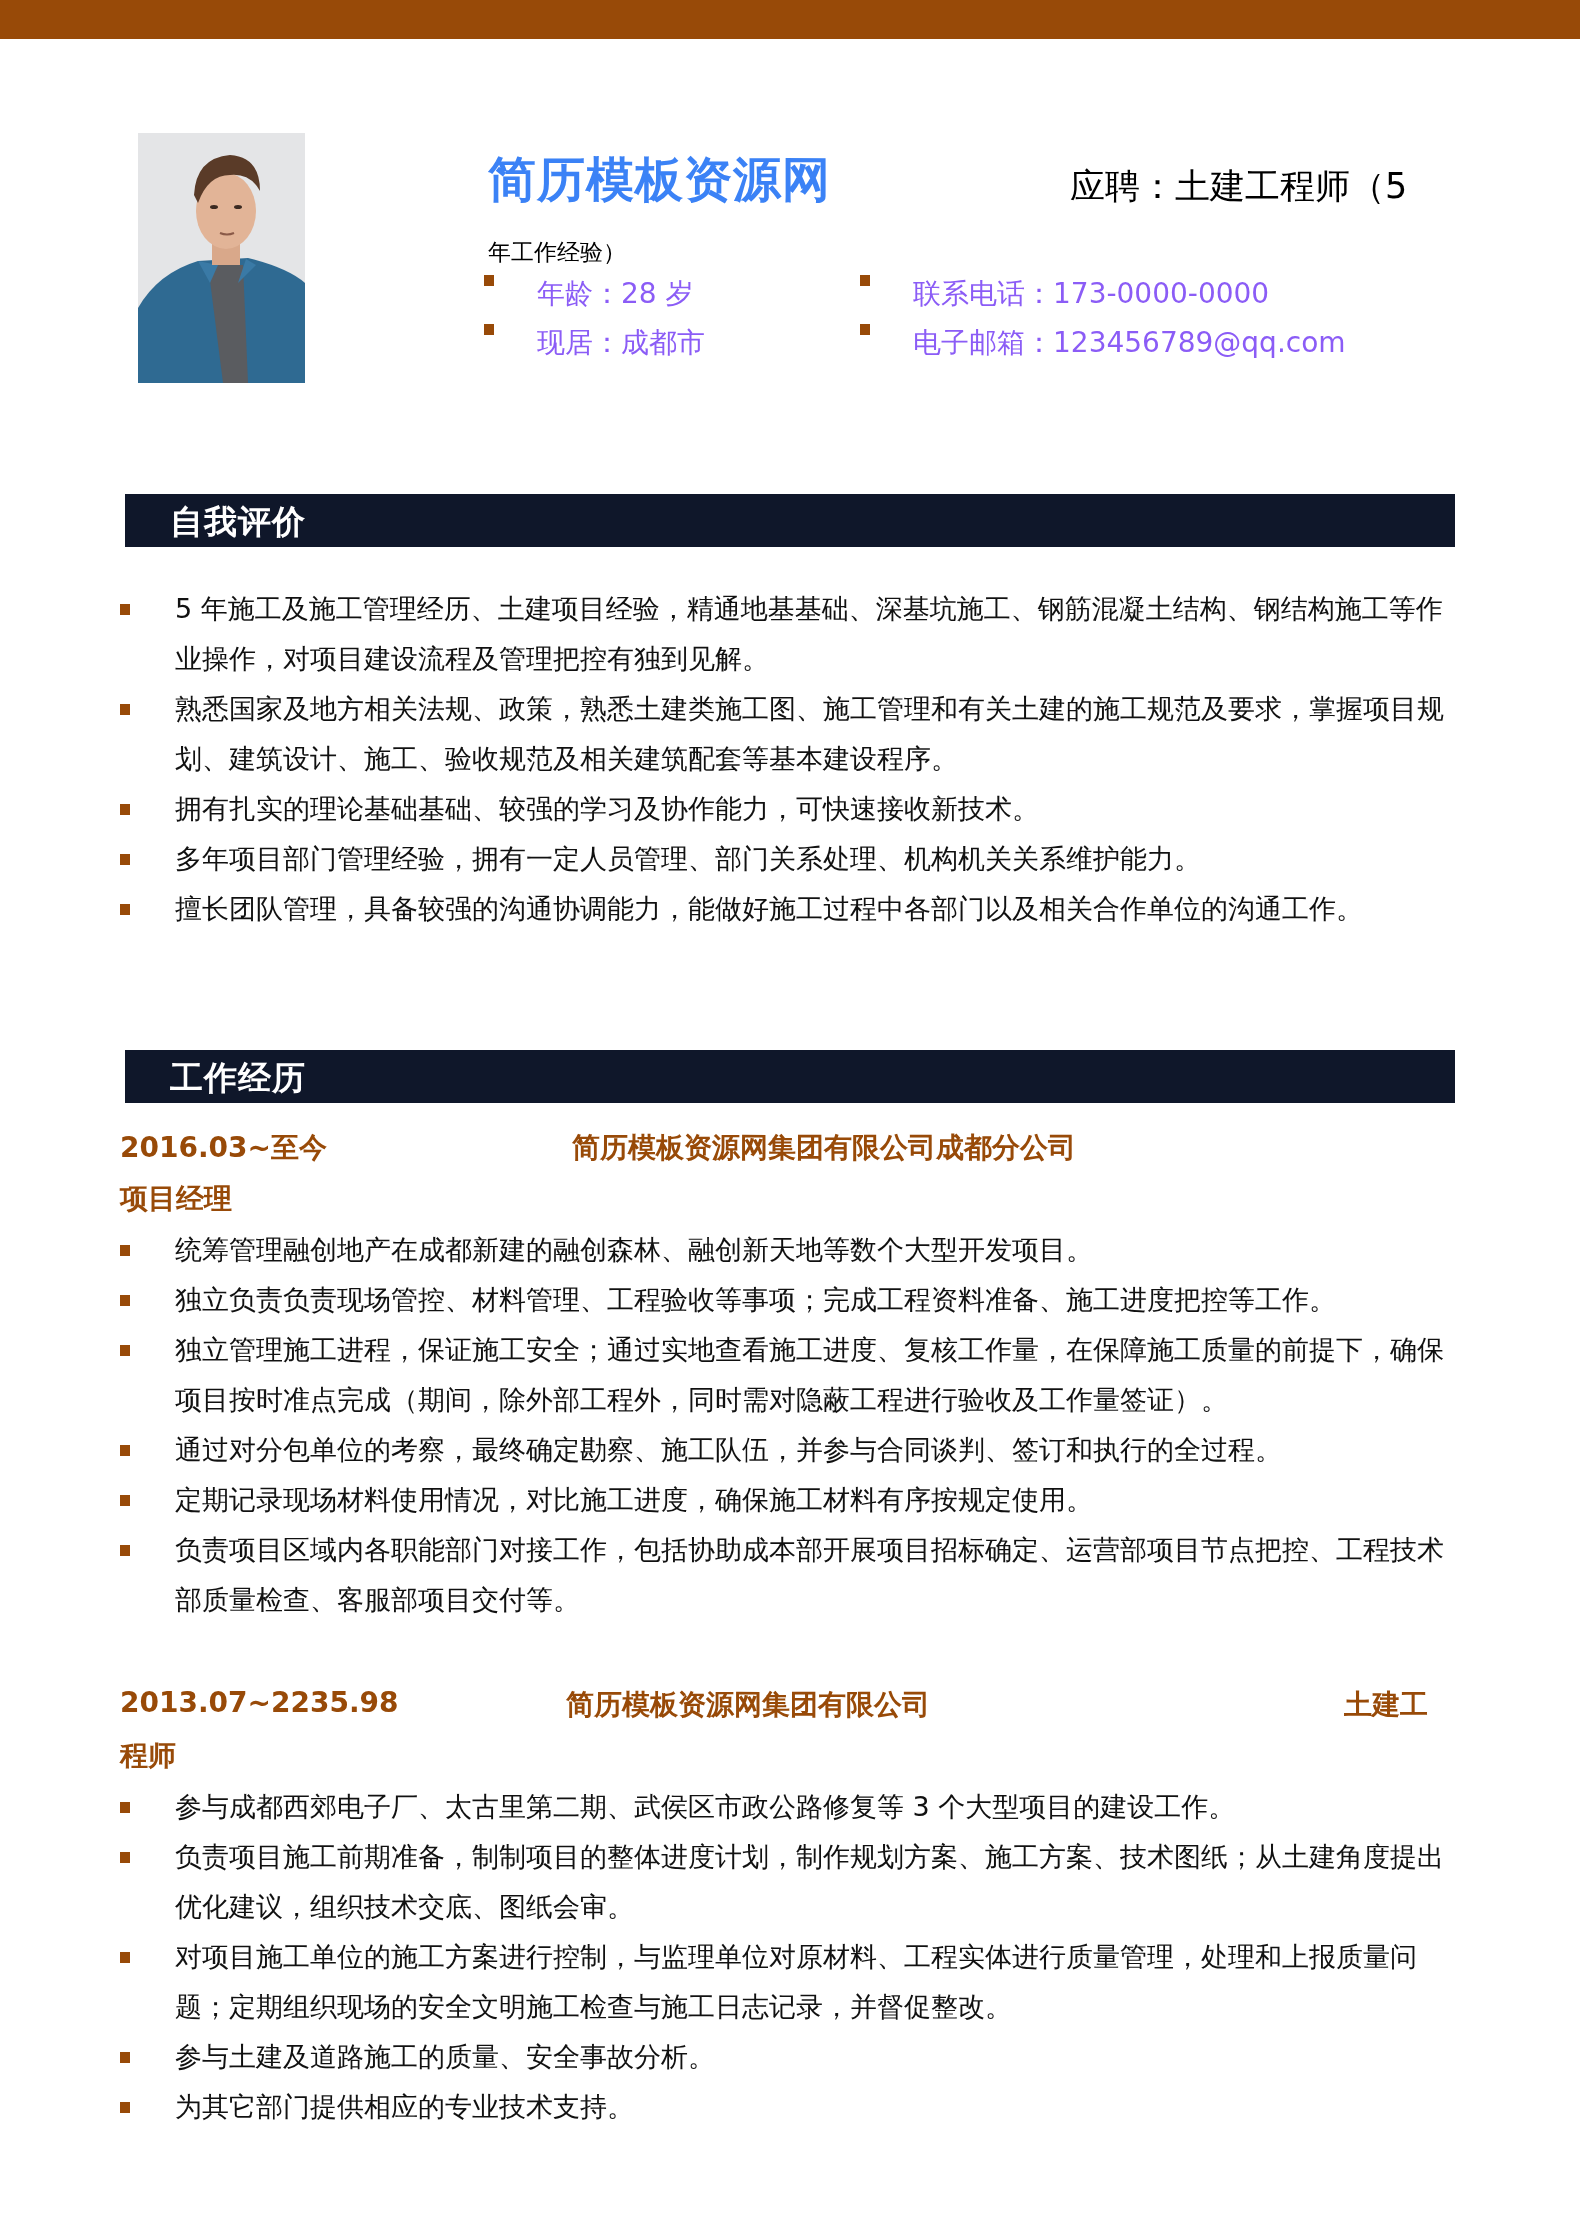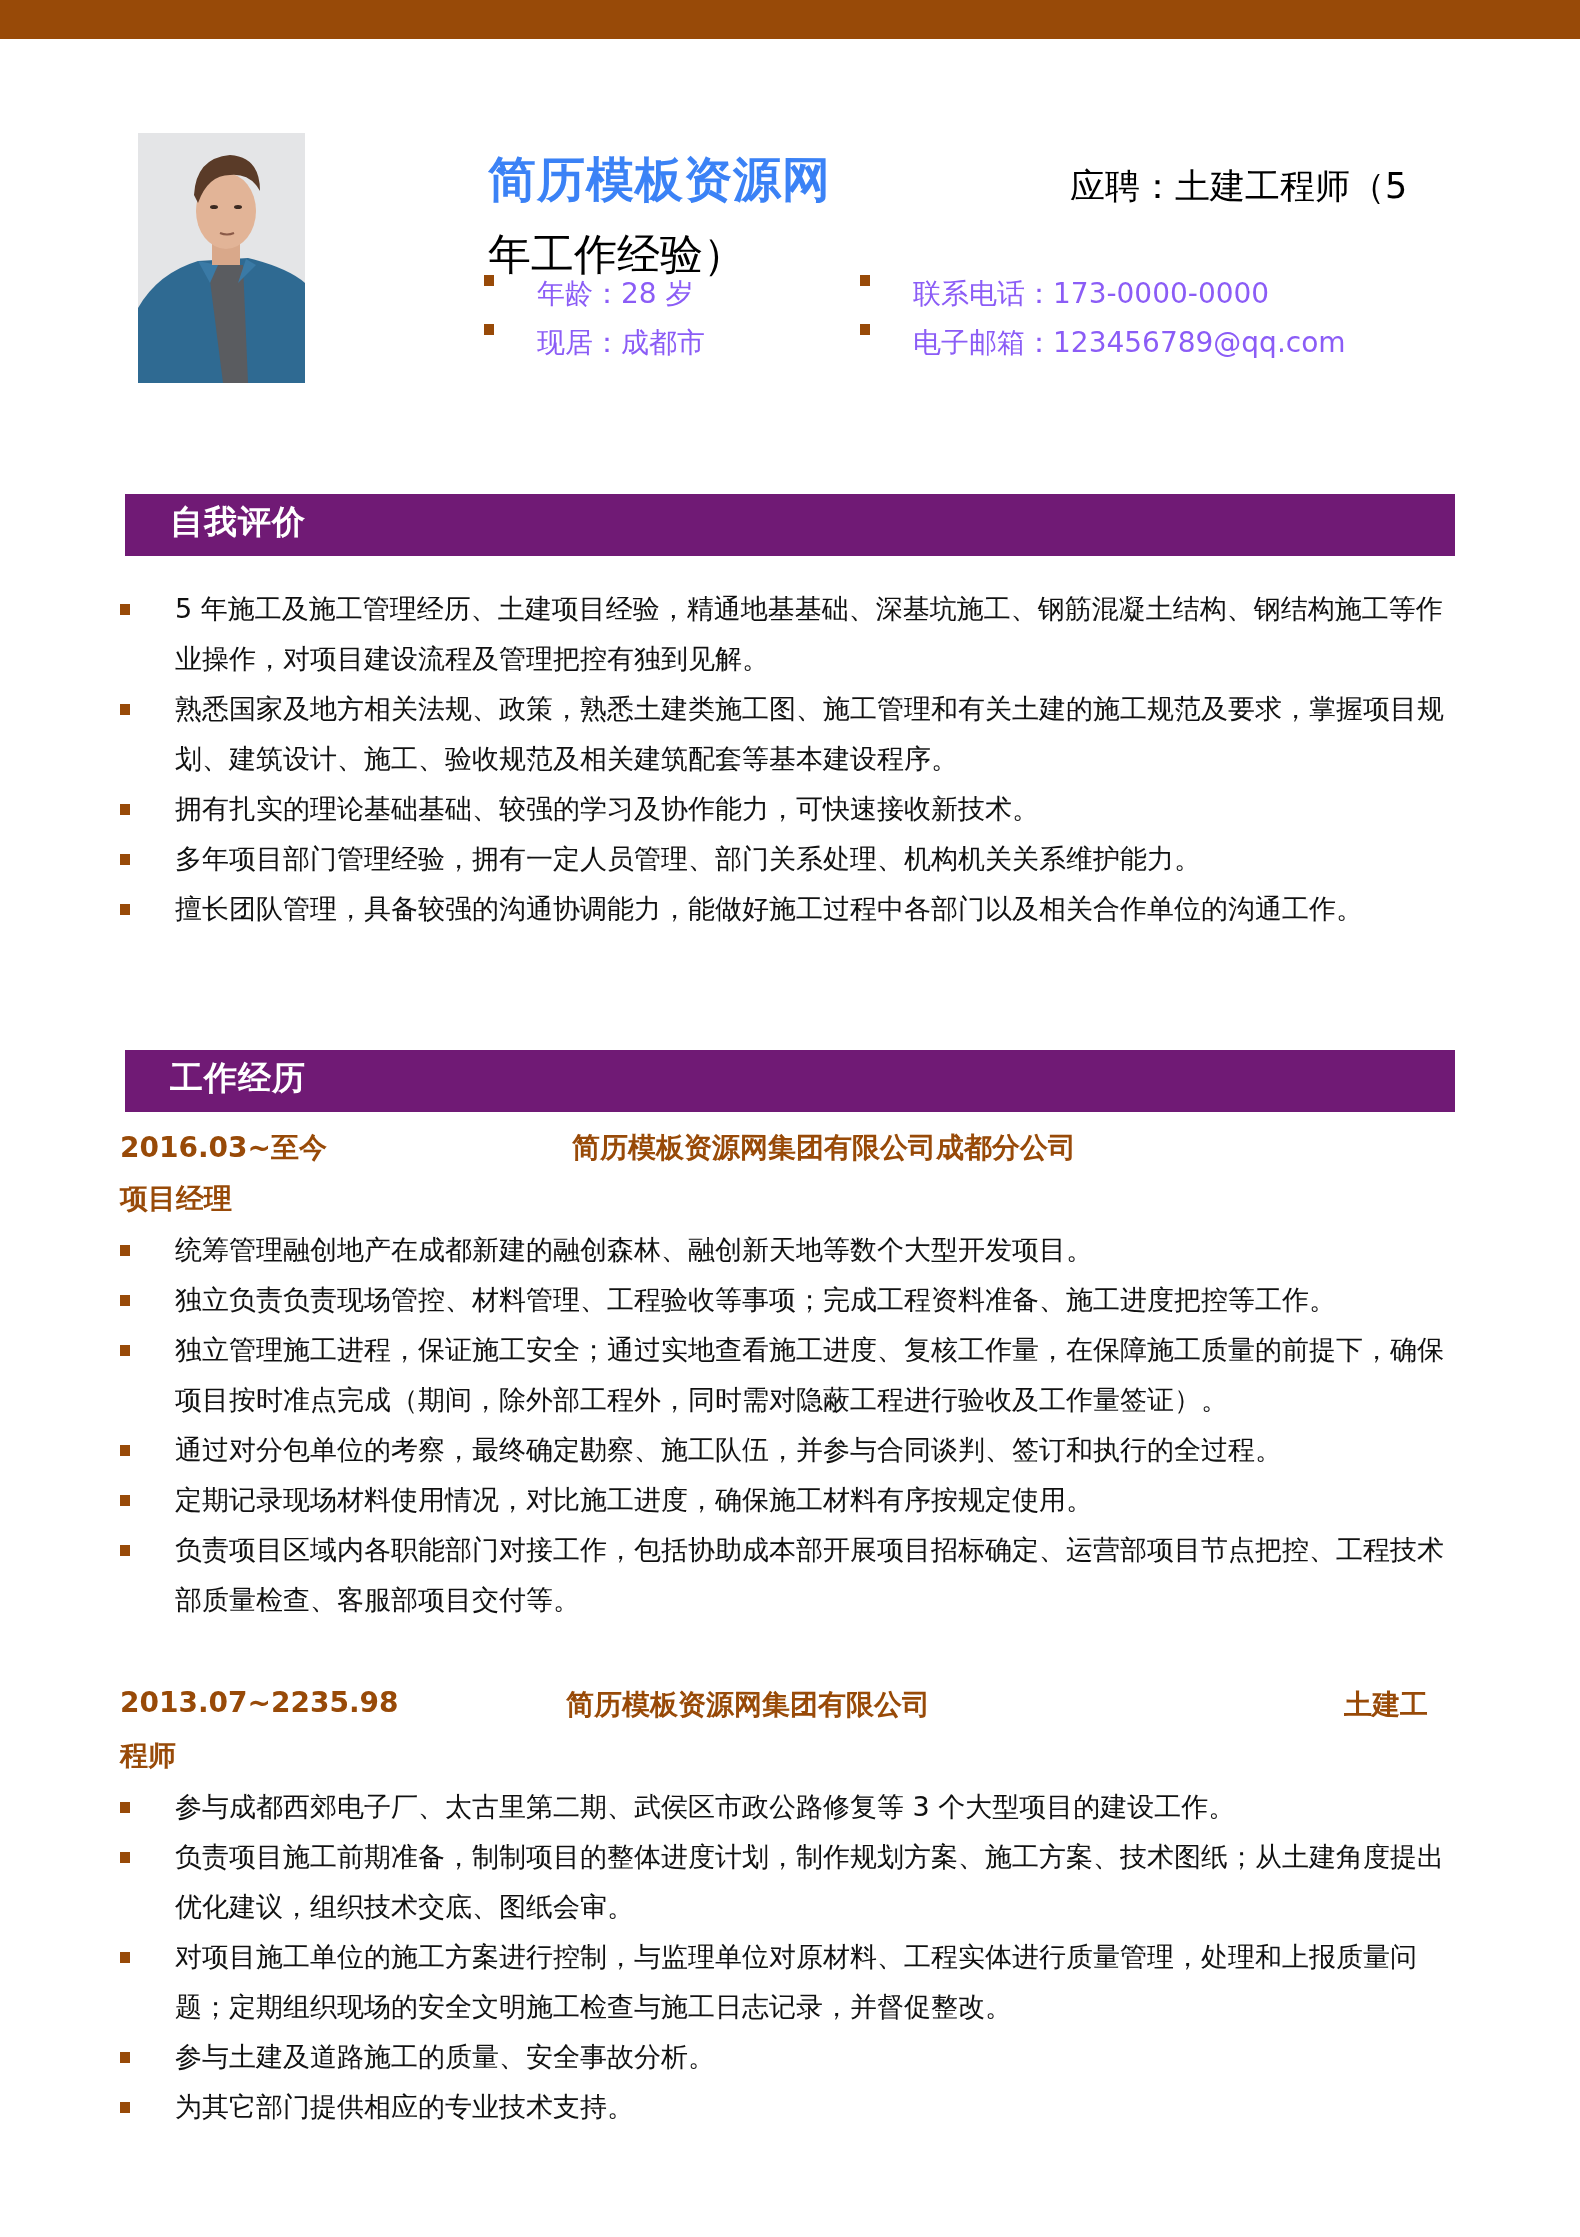--- a/index.html
+++ b/index.html
@@ -4,25 +4,25 @@
 <style>
   * { margin: 0; padding: 0; box-sizing: border-box; }
   html, body { width: 1580px; height: 2237px; background: #ffffff; overflow: hidden; }
   body { position: relative; font-family: "DejaVu Sans", "Liberation Sans", sans-serif; color: #111; }
   .topbar { position: absolute; left: 0; top: 0; width: 1580px; height: 39px; background: #984A08; }
   .photo { position: absolute; left: 138px; top: 133px; width: 167px; height: 250px; overflow: hidden;
            background: linear-gradient(180deg, #e6e7e8 0%, #e3e4e6 55%, #d9dcdf 100%); }
   .photo svg { width: 100%; height: 100%; display: block; }
   .name { position: absolute; left: 488px; top: 148px; font-size: 48px; font-weight: bold; letter-spacing: 1px; white-space: nowrap; color: #3b82f6; }
   .apply1 { position: absolute; left: 1070px; top: 163px; font-size: 35px; white-space: nowrap; color: #000; }
-  .apply2 { position: absolute; left: 488px; top: 226px; font-size: 43px; white-space: nowrap; color: #000; text-align: right; }
+  .apply2 { position: absolute; left: 488px; top: 237px; font-size: 23px; white-space: nowrap; color: #000; text-align: right; }
   .info { position: absolute; font-size: 28px; white-space: nowrap; color: #8b5cf6; display: flex; align-items: flex-start; }
   .info .sq, .bul .sq { display: inline-block; width: 10px; height: 11px; background: #984A08; }
   .info .sq { margin-right: 43px; }
-  .section-bar { position: absolute; left: 125px; width: 1330px; height: 62px; background: #701a75; }
+  .section-bar { position: absolute; left: 125px; width: 1330px; height: 53px; background: #0f172a; }
   .section-bar span { position: absolute; left: 45px; top: 6px; font-size: 33px; font-weight: bold; color: #fff; letter-spacing: 1px; }
   .list { position: absolute; left: 120px; width: 1345px; }
   .bul { position: relative; padding-left: 55px; font-size: 27px; line-height: 50px; color: #111; }
   .bul .sq { position: absolute; left: 0; top: 20px; }
   .job-line { position: absolute; font-size: 28px; font-weight: bold; color: #984A08; white-space: nowrap; }
 </style>
 </head>
 <body>
 
 <div class="topbar"></div>

